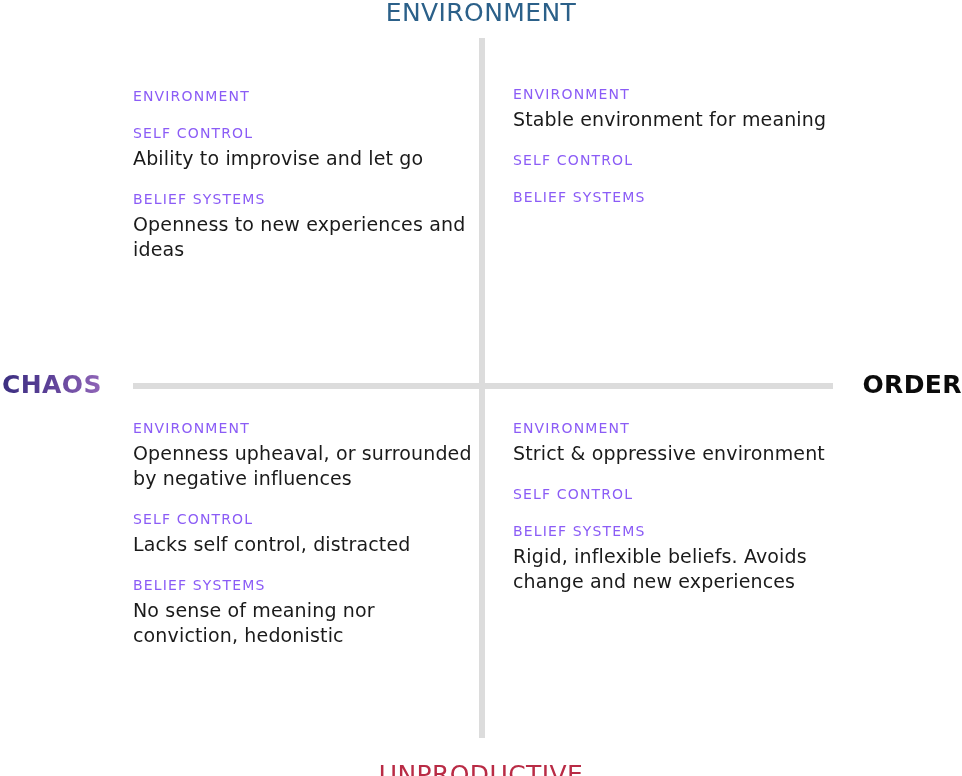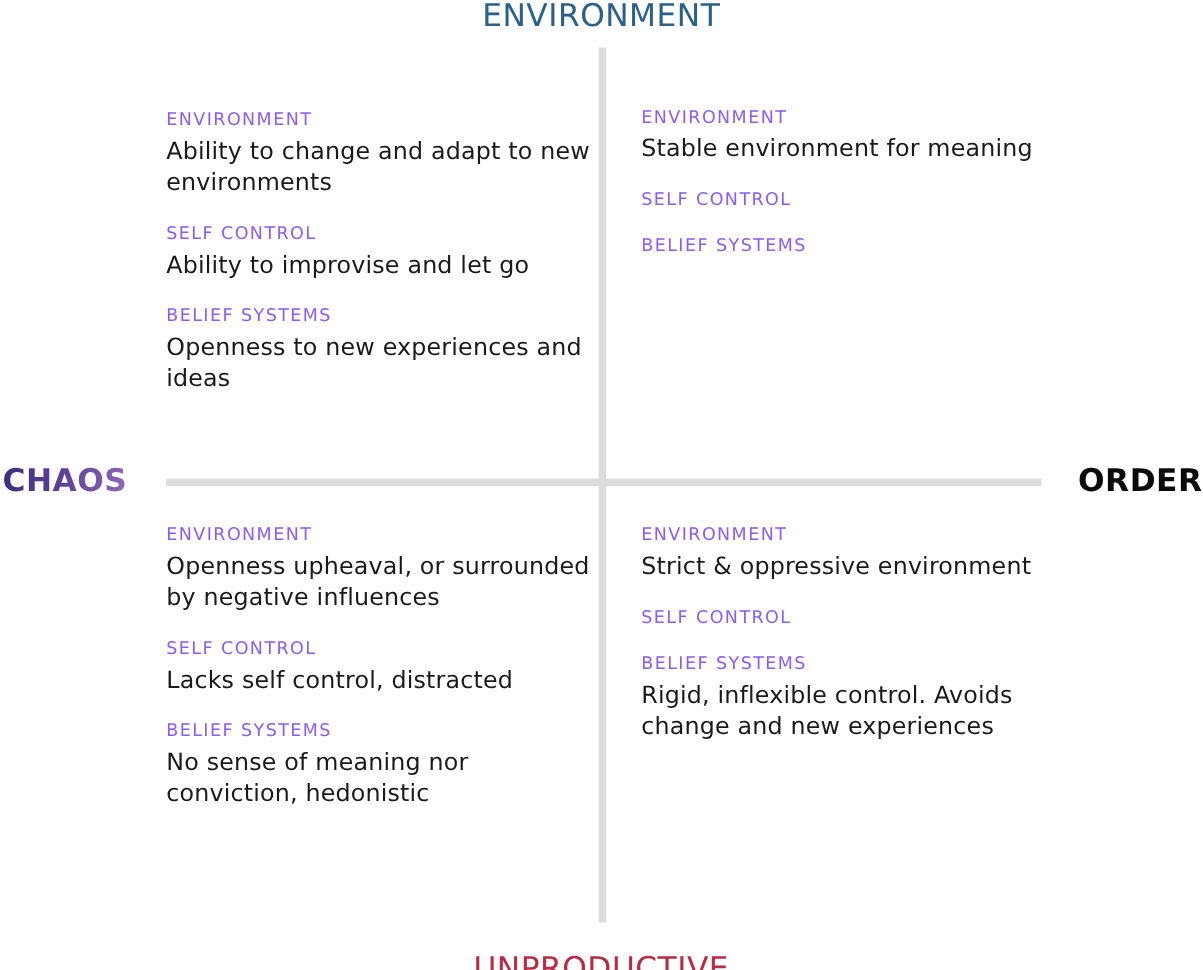--- a/index.html
+++ b/index.html
@@ -120,21 +120,20 @@
   <div class="axis-horizontal"></div>
 
   <div class="pole pole-top">ENVIRONMENT</div>
   <div class="pole pole-bottom">UNPRODUCTIVE</div>
   <div class="pole pole-left">CHAOS</div>
   <div class="pole pole-right">ORDER</div>
 
   <div class="quad quad-tl">
     <div class="entry">
       <div class="entry-label">ENVIRONMENT</div>
-      <div class="entry-text">Ability to change and adapt to new environments</div>
     </div>
     <div class="entry">
       <div class="entry-label">SELF CONTROL</div>
       <div class="entry-text">Ability to improvise and let go</div>
     </div>
     <div class="entry">
       <div class="entry-label">BELIEF SYSTEMS</div>
       <div class="entry-text">Openness to new experiences and ideas</div>
     </div>
   </div>
@@ -170,17 +169,17 @@
   <div class="quad quad-br">
     <div class="entry">
       <div class="entry-label">ENVIRONMENT</div>
       <div class="entry-text">Strict &amp; oppressive environment</div>
     </div>
     <div class="entry">
       <div class="entry-label">SELF CONTROL</div>
     </div>
     <div class="entry">
       <div class="entry-label">BELIEF SYSTEMS</div>
-      <div class="entry-text">Rigid, inflexible control. Avoids change and new experiences</div>
+      <div class="entry-text">Rigid, inflexible beliefs. Avoids change and new experiences</div>
     </div>
   </div>
 
 </div>
 
 </body></html>

